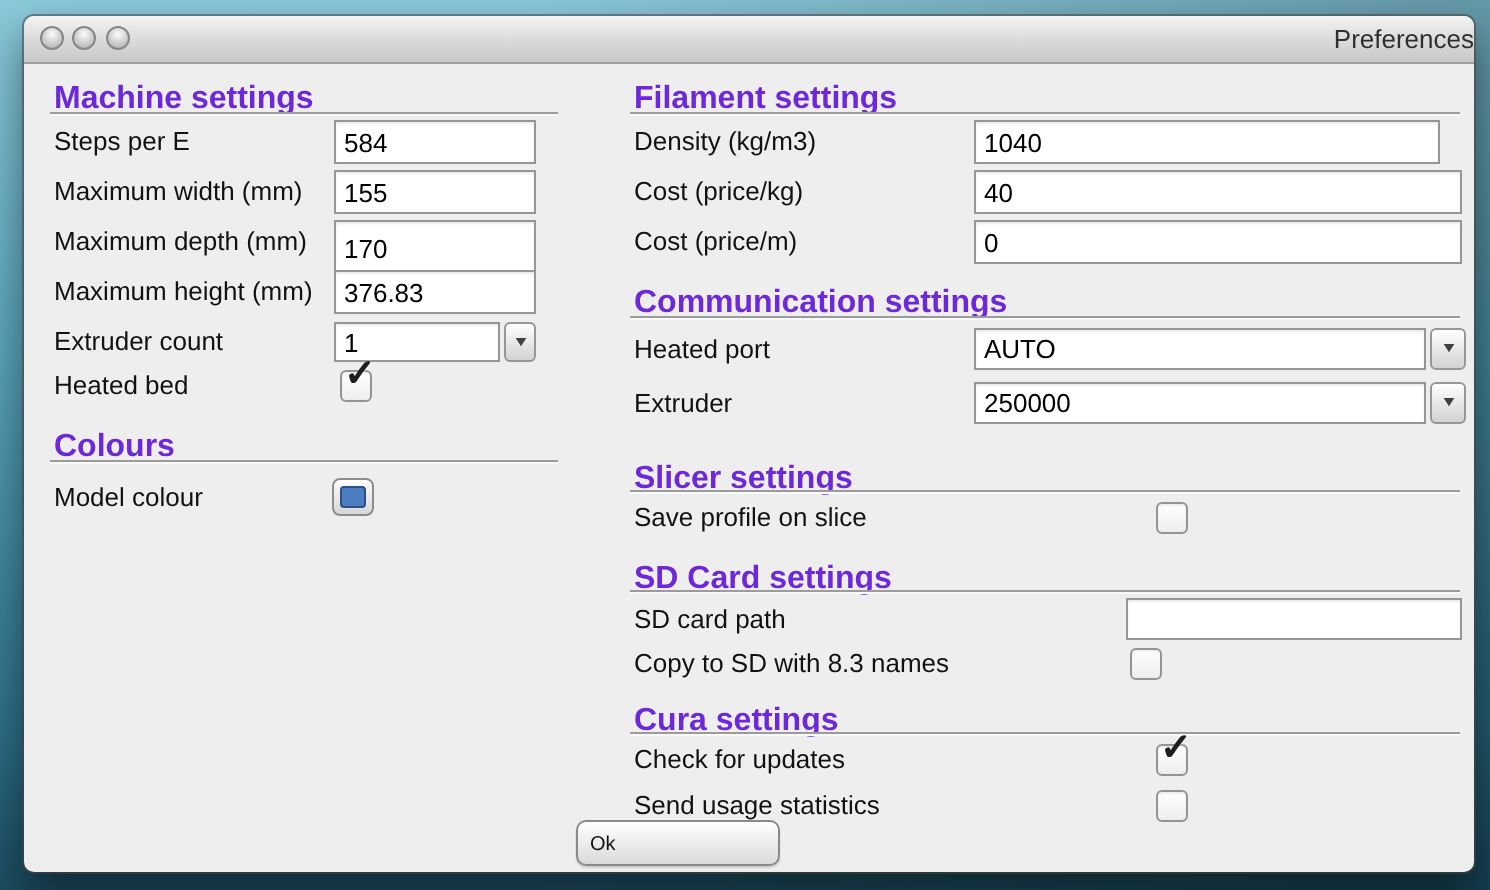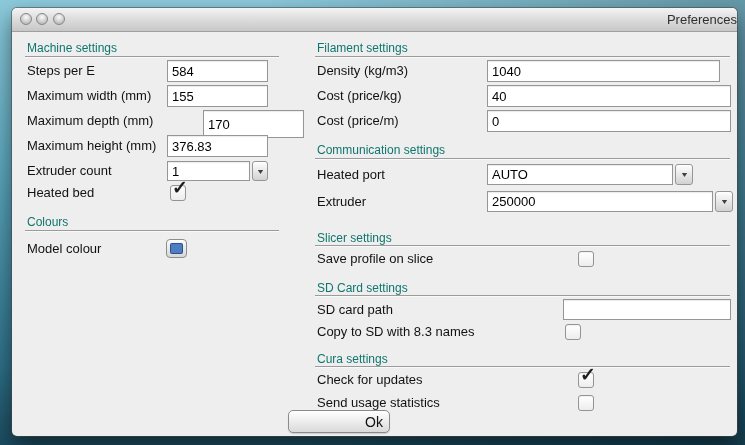--- a/index.html
+++ b/index.html
@@ -23,21 +23,21 @@
   }
   .title{
     display:block;text-align:right;line-height:23px;font-size:13px;color:#2f2f2f;
   }
   .tl-btn{
     position:absolute;top:5px;width:12px;height:12px;border-radius:50%;
     background:radial-gradient(circle at 50% 32%, #fbfbfb 0%, #d6d6d6 45%, #a8a8a8 100%);
     border:1px solid #878787;box-sizing:border-box;
   }
   .section-hdr{
-    position:absolute;font-size:12px;font-weight:normal;color:#0f766e;white-space:nowrap;
+    position:absolute;font-size:16px;font-weight:bold;color:#6d28d9;white-space:nowrap;
   }
   .divider{
     position:absolute;height:0;border-top:1px solid #9b9b9b;border-bottom:1px solid #f9f9f9;
   }
   .lbl{
     position:absolute;font-size:13px;color:#121212;line-height:22px;height:22px;white-space:nowrap;
   }
   .txt{
     position:absolute;box-sizing:border-box;border:1px solid #969696;background:#ffffff;
     font-family:"Liberation Sans",sans-serif;font-size:13px;color:#000;
@@ -74,22 +74,22 @@
     background:linear-gradient(#fcfcfc,#d7d7d7);
     box-shadow:inset 0 1px 0 #fff;
   }
   .color-swatch{
     position:absolute;left:3px;top:3px;right:3px;bottom:3px;border-radius:2px;
     border:1px solid rgba(20,40,90,0.55);box-sizing:border-box;
   }
   .ok-btn{
     position:absolute;box-sizing:border-box;border:1px solid #8a8a8a;border-radius:5px;
     background:linear-gradient(#ffffff,#dadada);
-    font-family:"Liberation Sans",sans-serif;font-size:14px;color:#111;
-    text-align:right;line-height:21px;
+    font-family:"Liberation Sans",sans-serif;font-size:10px;color:#111;
+    text-align:left;line-height:21px;
     box-shadow:0 1px 1px rgba(0,0,0,0.15), inset 0 1px 0 #fff;
   }
 </style>
 </head>
 <body>
 
 <div class="window">
 
   <div class="titlebar">
     <span class="tl-btn" style="left:8px"></span>
@@ -101,21 +101,21 @@
   <span class="section-hdr" style="left:15px;top:33px">Machine settings</span>
   <div class="divider" style="left:13px;top:48px;width:254px"></div>
 
   <span class="lbl" style="left:15px;top:52px">Steps per E</span>
   <input class="txt" style="left: 155px; top: 52px; width: 101px; height: 22px;" type="text" value="584">
 
   <span class="lbl" style="left:15px;top:77px">Maximum width (mm)</span>
   <input class="txt" style="left: 155px; top: 77px; width: 101px; height: 22px;" type="text" value="155">
 
   <span class="lbl" style="left:15px;top:102px">Maximum depth (mm)</span>
-  <input class="txt" style="left: 155px; top: 102px; width: 101px; height: 28px; margin-left: 36px;" type="text" value="170">
+  <input class="txt" style="left: 155px; top: 102px; width: 101px; height: 28px;" type="text" value="170">
 
   <span class="lbl" style="left:15px;top:127px">Maximum height (mm)</span>
   <input class="txt" style="left: 155px; top: 127px; width: 101px; height: 22px;" type="text" value="376.83">
 
   <span class="lbl" style="left:15px;top:152px">Extruder count</span>
   <div class="combo" style="left:155px;top:153px;width:101px;height:20px">
     <span class="combo-value">1</span>
     <span class="combo-btn" style="width:16px">
       <span class="arrow">▼</span>
     </span>
@@ -143,21 +143,21 @@
   <span class="lbl" style="left:305px;top:77px">Cost (price/kg)</span>
   <input class="txt" style="left: 475px; top: 77px; width: 244px; height: 22px;" type="text" value="40">
 
   <span class="lbl" style="left:305px;top:102px">Cost (price/m)</span>
   <input class="txt" style="left: 475px; top: 102px; width: 244px; height: 22px;" type="text" value="0">
 
   <span class="section-hdr" style="left:305px;top:135px">Communication settings</span>
   <div class="divider" style="left:303px;top:150px;width:415px"></div>
 
   <span class="lbl" style="left:305px;top:156px">Heated port</span>
-  <div class="combo" style="left:475px;top:156px;width:206px;height:21px">
+  <div class="combo" style="left:475px;top:156px;width:246px;height:21px">
     <span class="combo-value">AUTO</span>
     <span class="combo-btn" style="width:18px">
       <span class="arrow">▼</span>
     </span>
   </div>
 
   <span class="lbl" style="left:305px;top:183px">Extruder</span>
   <div class="combo" style="left:475px;top:183px;width:246px;height:21px">
     <span class="combo-value">250000</span>
     <span class="combo-btn" style="width:18px">

